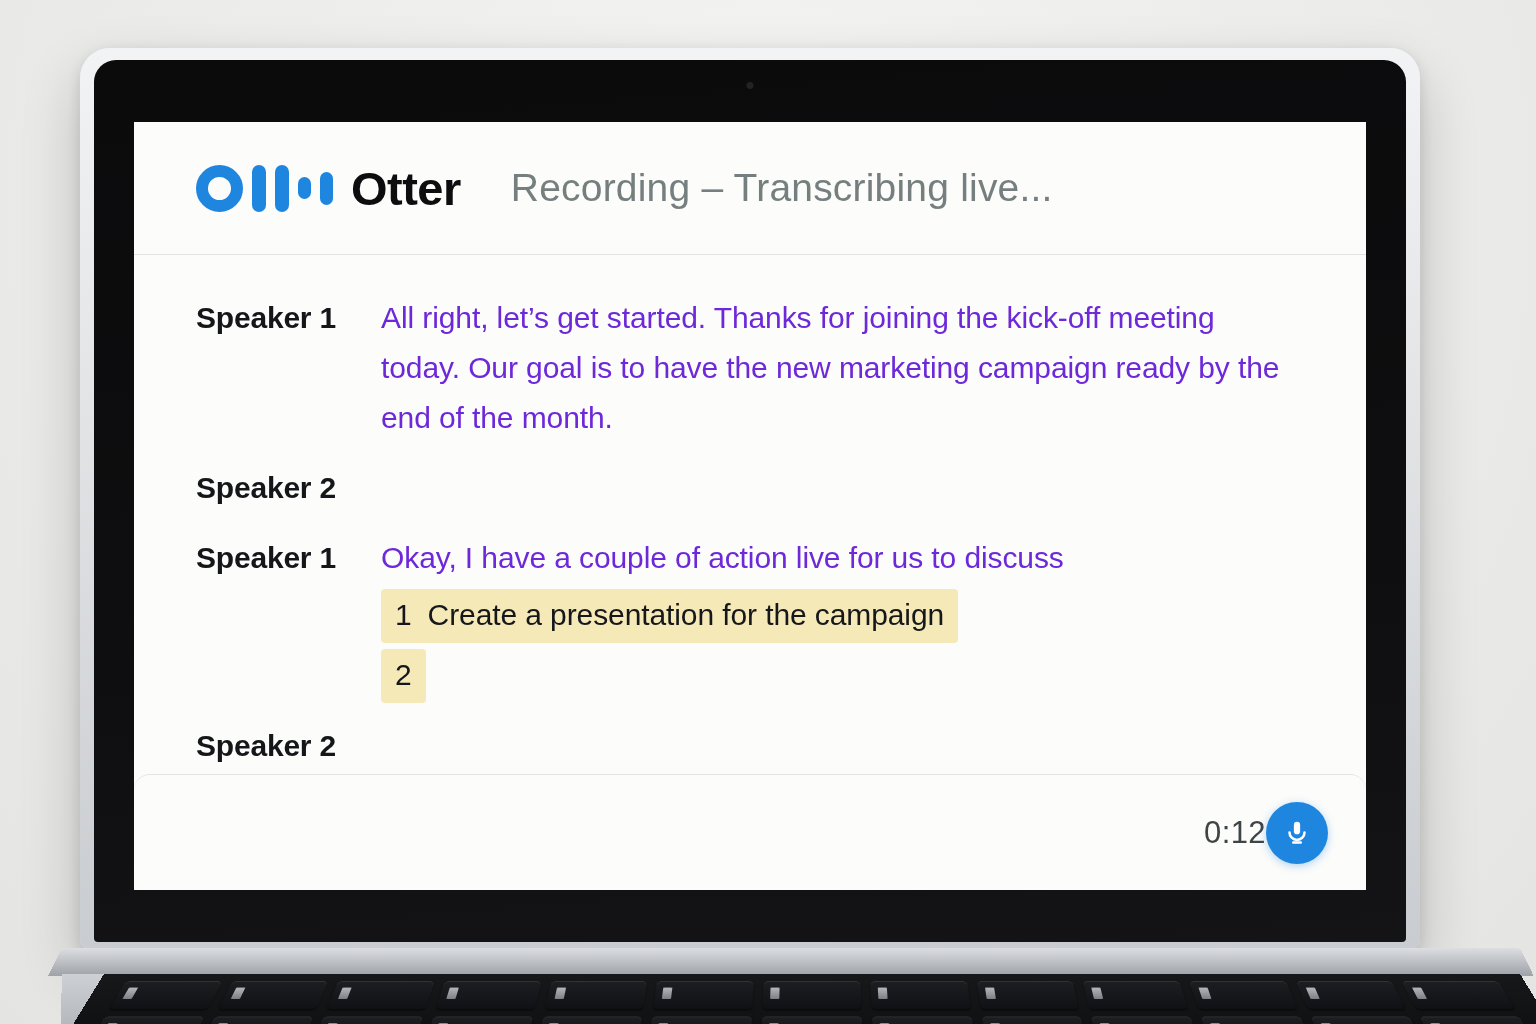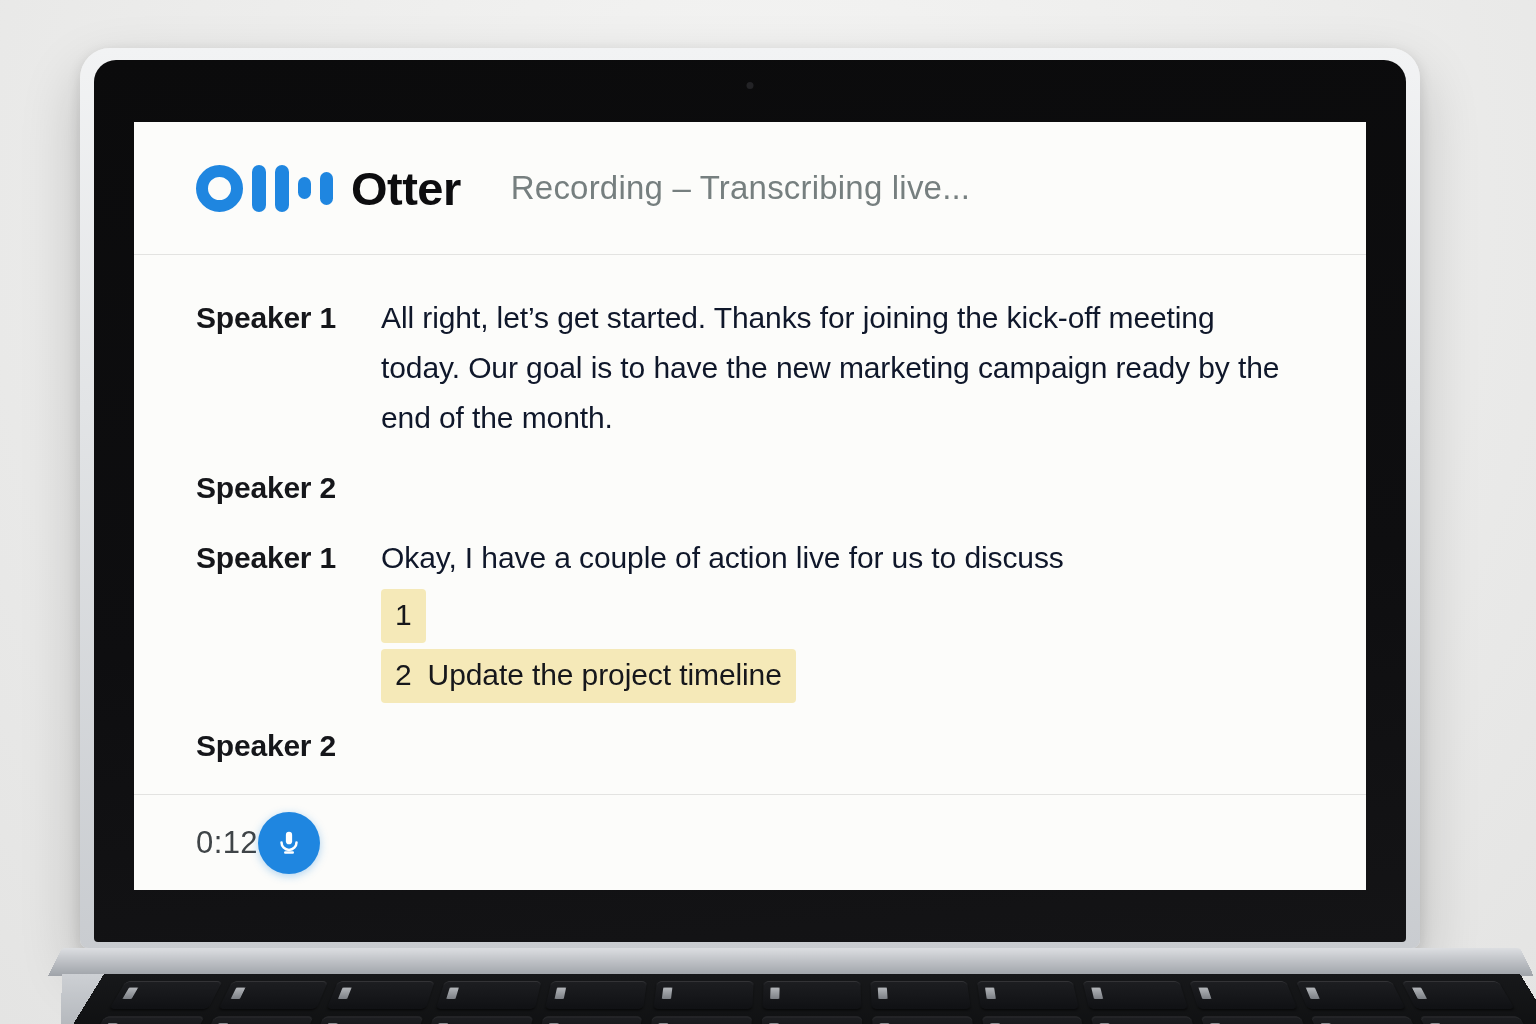--- a/index.html
+++ b/index.html
@@ -71,42 +71,42 @@
   #logo-mark .bar.b1 { width:14px; height:47px; }
   #logo-mark .bar.b2 { width:14px; height:47px; }
   #logo-mark .bar.b3 { width:13px; height:22px; }
   #logo-mark .bar.b4 { width:13px; height:33px; }
   #logo-word {
     font-size:47px; font-weight:700; color:#0d0d0f;
     letter-spacing:-.5px; line-height:1;
   }
   #status-text {
     margin-left:50px;
-    font-size:33px; color:#767f7f; font-weight:400;
+    font-size:39px; color:#767f7f; font-weight:400;
     letter-spacing:.2px;
     white-space:nowrap;
   }
 
   
   #transcript {
     flex:1 1 auto;
     padding:38px 81px 0 62px;
     overflow:hidden;
   }
   .turn { display:flex; margin-bottom:20px; }
   .turn.tight { margin-bottom:6px; }
   .speaker {
     flex:0 0 185px;
     font-size:30px; font-weight:700; color:#15161a;
     line-height:50px;
     letter-spacing:-.2px;
   }
   .utterance {
     flex:1 1 auto;
-    font-size:30px; color:#0f172a; font-weight:400;
+    font-size:30px; color:#6d28d9; font-weight:400;
     line-height:50px;
     letter-spacing:-.1px;
   }
 
   
   #action-items {
     margin:2px 0 18px 185px;
     display:flex; flex-direction:column; align-items:flex-start; gap:6px;
   }
   .action-item {
@@ -116,25 +116,26 @@
     border-radius:4px;
     font-size:30px; color:#16171b;
     line-height:42px;
     letter-spacing:-.1px;
   }
   .action-num { font-weight:400; color:#16171b; }
 
   
   #app-footer {
     flex:0 0 auto;
-    height:96px;
+    height:116px;
     border-top:1px solid #e3e3e1;
-    display:flex; align-items:center; justify-content:flex-start;
+    display:flex; align-items:center; justify-content:flex-end;
     padding:0 38px 0 62px;
     background:#fcfcfa;
+    border-radius:16px;
   }
   #timer { font-size:31px; color:#3f4447; letter-spacing:.4px; }
   #mic-button {
     width:62px; height:62px; border-radius:50%;
     background:#1f86e0;
     display:flex; align-items:center; justify-content:center;
     box-shadow:0 2px 8px rgba(31,134,224,.35);
     cursor:pointer;
   }
 
@@ -215,24 +216,24 @@
         </div>
 
         <div class="turn tight">
           <div class="speaker">Speaker 1</div>
           <div class="utterance">Okay, I have a couple of action live for us to discuss</div>
         </div>
 
         <div id="action-items">
           <div class="action-item">
             <span class="action-num">1</span>
+            <span>Create a presentation for the campaign</span>
           </div>
           <div class="action-item">
             <span class="action-num">2</span>
-            <span>Update the project timeline</span>
           </div>
         </div>
 
         <div class="turn">
           <div class="speaker">Speaker 2</div>
         </div>
 
       </div>
 
       <div id="app-footer">

